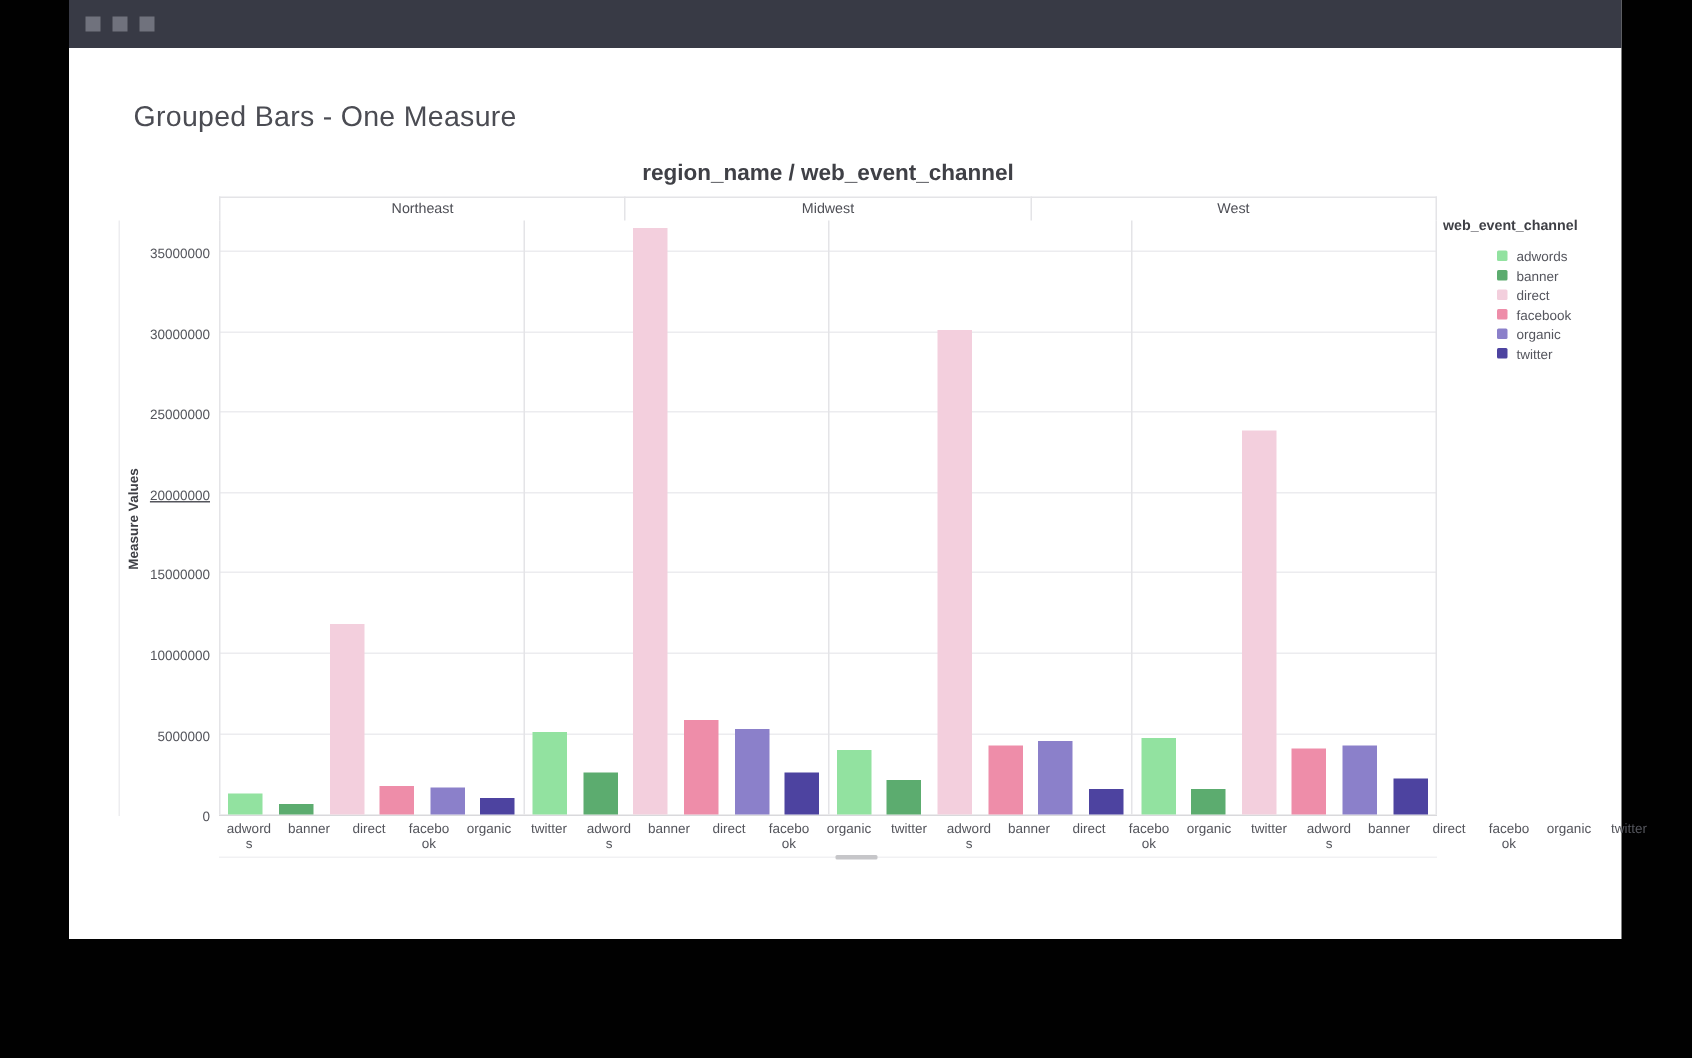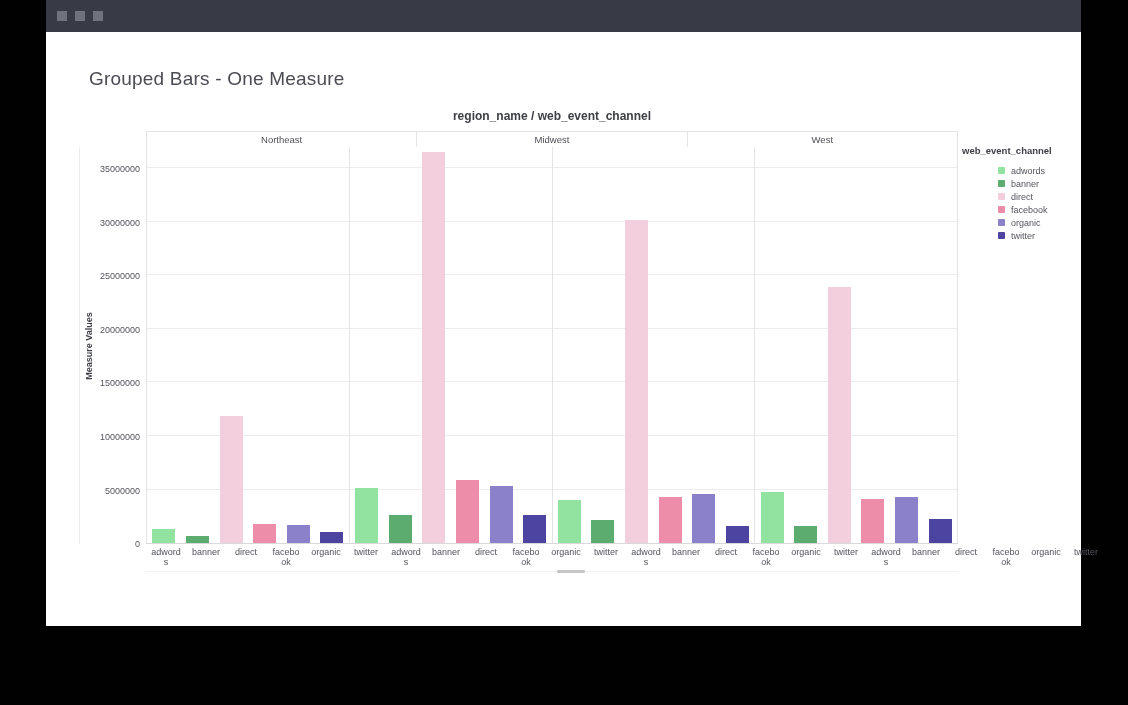--- a/index.html
+++ b/index.html
@@ -21,21 +21,21 @@
     padding-left:11px;box-sizing:border-box;
   }
   .tb-btn{width:10px;height:10px;background:#70727d;display:inline-block;}
   .page-title{
     position:absolute;left:43px;top:68px;margin:0;
     font-size:19px;font-weight:500;color:#4b4c53;letter-spacing:.2px;
   }
   .chart{position:absolute;left:33px;top:110px;width:1002px;}
   .facet-header{
     margin-left:67px;width:812px;height:16px;line-height:12px;
-    text-align:center;font-size:12px;font-weight:700;color:#3f4046;
+    text-align:center;font-size:15px;font-weight:700;color:#3f4046;
     margin-bottom:5px;
   }
   .header-row{display:flex;width:879px;}
   .gutter-spacer{width:67px;flex:none;}
   .header-cell{
     flex:1;height:16px;line-height:16px;text-align:center;
     font-size:9.5px;color:#4e4f56;
     border-left:1px solid #e4e4e7;border-top:1px solid #e4e4e7;
     box-sizing:border-box;
   }
@@ -101,21 +101,21 @@
           <div class="header-cell">West</div>
         </div>
 
       <div class="body-row">
         <div class="gutter" id="gutter">
           <div class="ylabel">Measure Values</div>
         <div class="ytick" style="bottom: -5px;">0</div>
             <div class="ytick" style="bottom: 48.5135px;">5000000</div>
             <div class="ytick" style="bottom: 102.027px;">10000000</div>
             <div class="ytick" style="bottom: 155.541px;">15000000</div>
-            <div class="ytick" style="bottom: 209.054px;">20000000</div>
+            <div class="ytick" style="bottom: 209.054px; text-decoration: underline;">20000000</div>
             <div class="ytick" style="bottom: 262.568px;">25000000</div>
             <div class="ytick" style="bottom: 316.081px;">30000000</div>
             <div class="ytick" style="bottom: 369.595px;">35000000</div>
           </div>
         <div class="panels" id="panels">
           <div class="grid-layer" id="gridLayer">
               <div class="gridline" style="bottom: 53.5135px;"></div>
               <div class="gridline" style="bottom: 107.027px;"></div>
               <div class="gridline" style="bottom: 160.541px;"></div>
               <div class="gridline" style="bottom: 214.054px;"></div>

